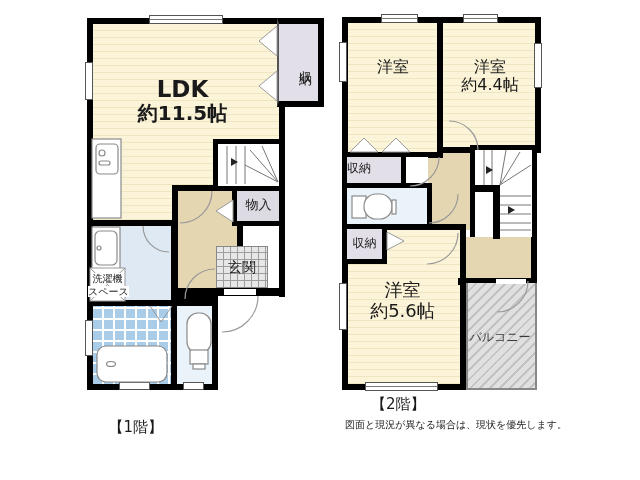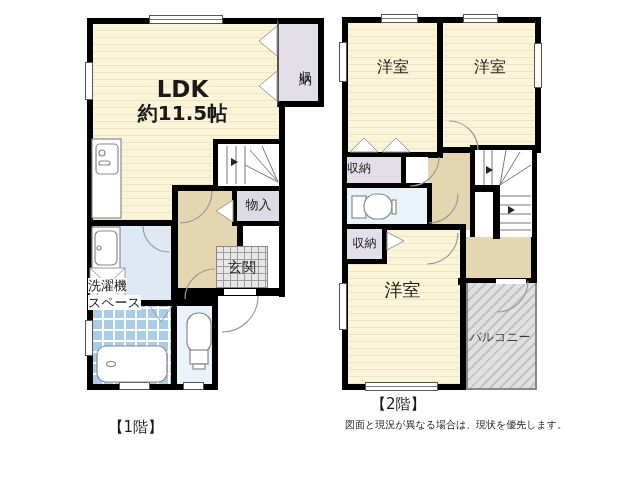--- a/index.html
+++ b/index.html
@@ -145,32 +145,34 @@
     </g>
   </svg>
 
   <div class="lbl" style="left:110px;top:76px;width:145px;font-weight:bold;">
     <div style="font-size:23px;">LDK</div>
     <div style="font-size:20px;">約11.5帖</div>
   </div>
   <div class="lbl" style="left:288px;top:36px;width:24px;height:54px;font-size:13px;writing-mode:vertical-rl;letter-spacing:3px;">収納</div>
   <div class="lbl" style="left:234px;top:198px;width:49px;font-size:13px;">物入</div>
   <div class="lbl" style="left:216px;top:259px;width:52px;font-size:14px;">玄関</div>
-  <div class="lbl" style="left:88px;top:272px;width:39px;font-size:13px;line-height:1.3;margin-top:6px;">
+  <div class="lbl" style="left:88px;top:272px;width:39px;font-size:10px;line-height:1.3;">
     <span style="background:#fff;">洗濯機</span><br>
     <span style="background:#fff;">スペース</span>
   </div>
   <div class="lbl" style="left:348px;top:58px;width:90px;">
     <div style="font-size:16px;">洋室</div>
   </div>
   <div class="lbl" style="left:442px;top:58px;width:96px;">
     <div style="font-size:16px;">洋室</div>
+    <div style="font-size:16px;">約4.4帖</div>
   </div>
   <div class="lbl" style="left:350px;top:280px;width:105px;">
     <div style="font-size:18px;">洋室</div>
+    <div style="font-size:18px;">約5.6帖</div>
   </div>
   <div class="lbl" style="left:347px;top:162px;width:54px;font-size:12px;text-align:left;">収納</div>
   <div class="lbl" style="left:344px;top:237px;width:41px;font-size:12px;">収納</div>
   <div class="lbl" style="left:462px;top:331px;width:76px;font-size:12px;color:#3a3a3a;">バルコニー</div>
   <div class="lbl" style="left:83px;top:419px;width:80px;font-size:15px;text-align:right;">【1階】</div>
   <div class="lbl" style="left:335px;top:396px;width:80px;font-size:15px;text-align:left;margin-left:36px;">【2階】</div>
   <div class="lbl" style="left:336px;top:419px;width:240px;font-size:10px;text-align:center;color:#222;">図面と現況が異なる場合は、現状を優先します。</div>
 </div>
 
 </body></html>

